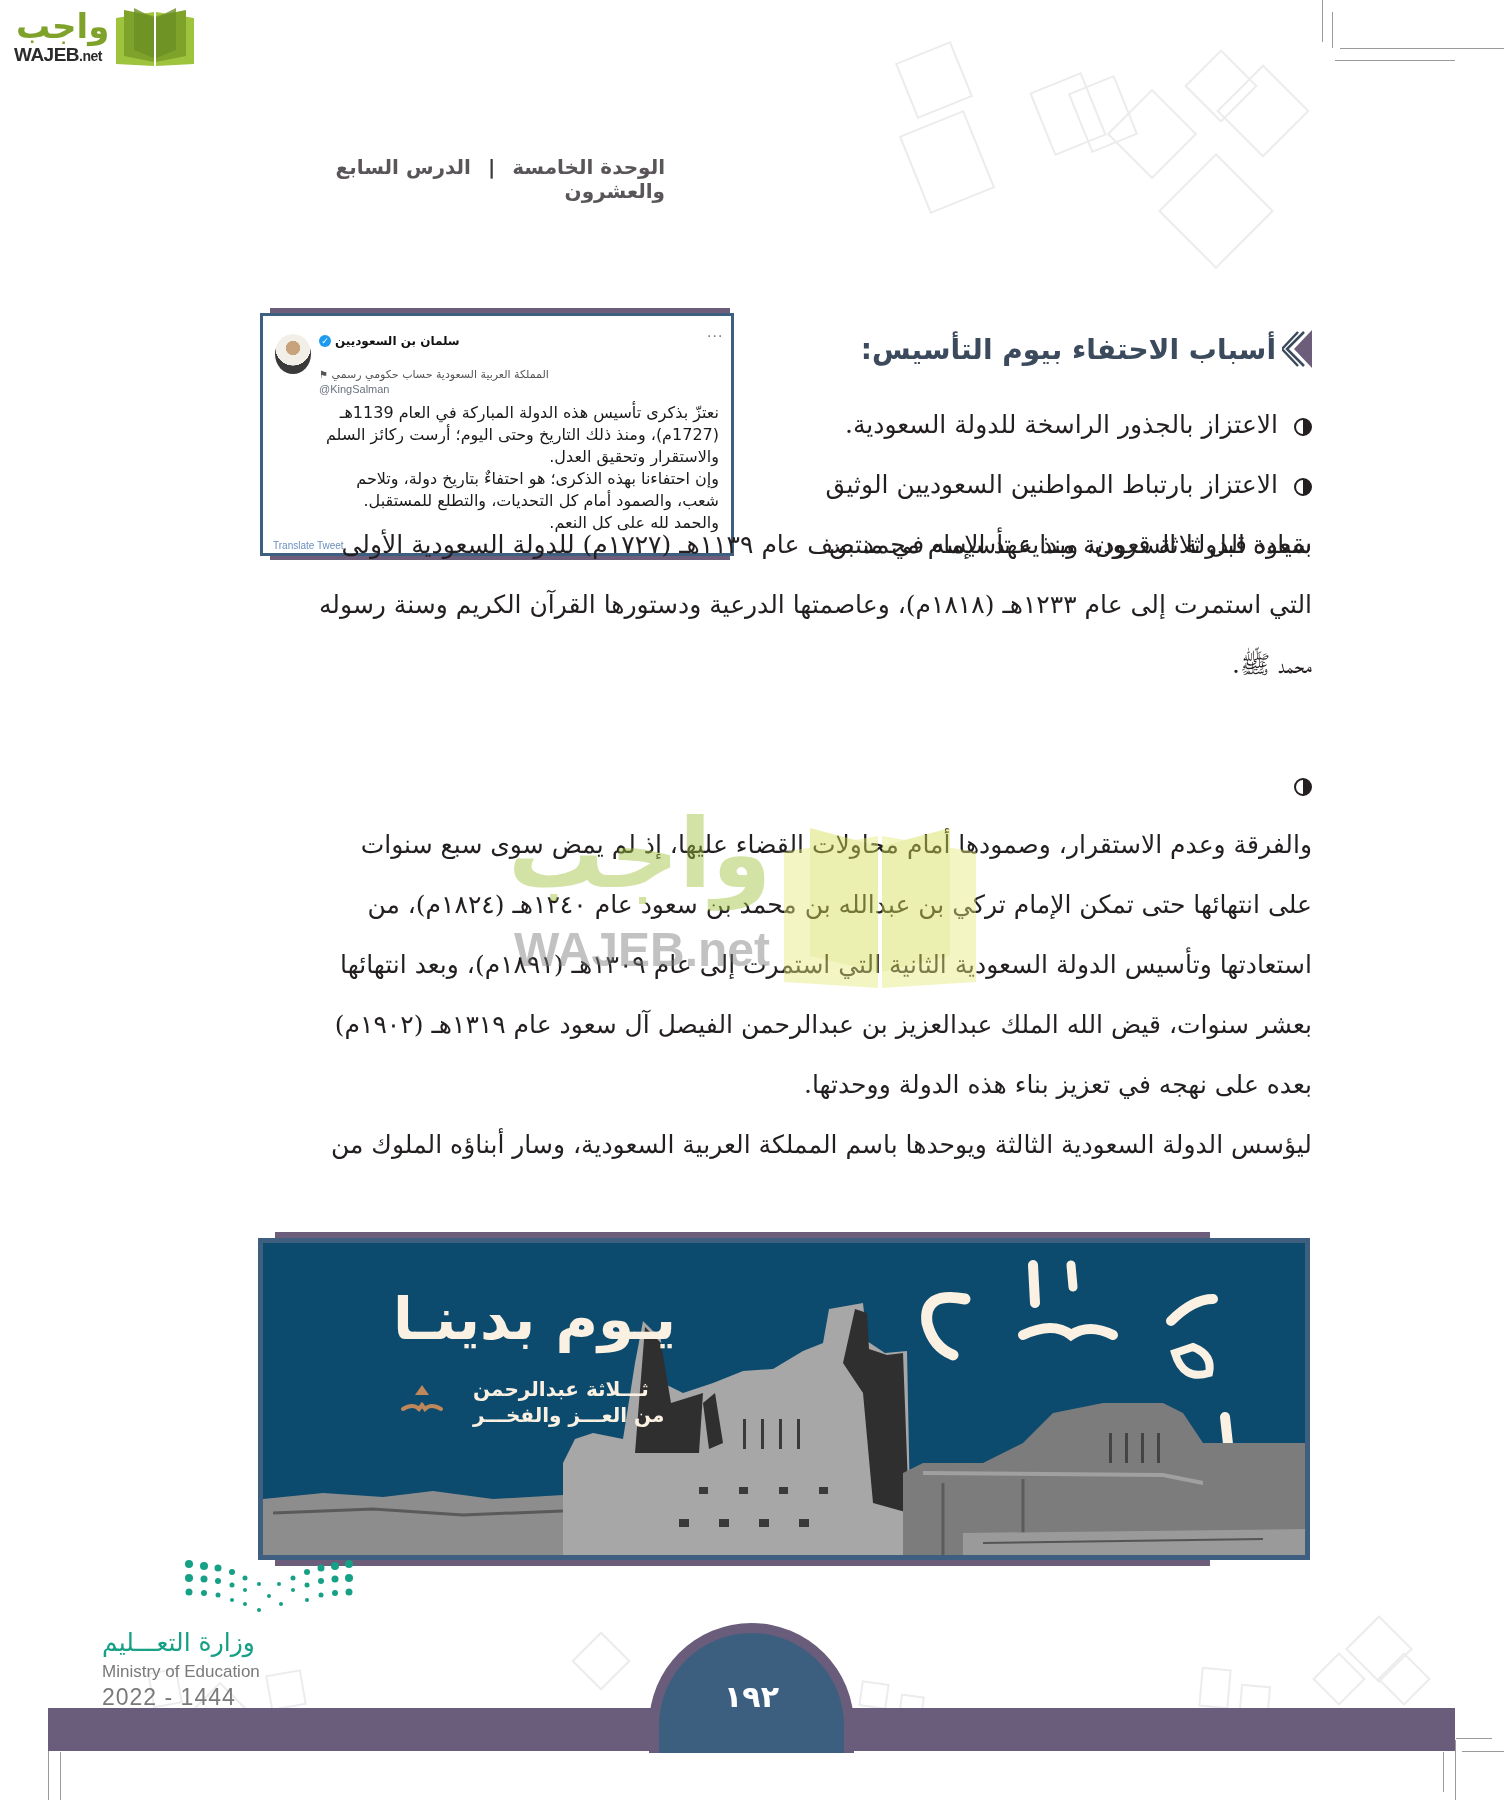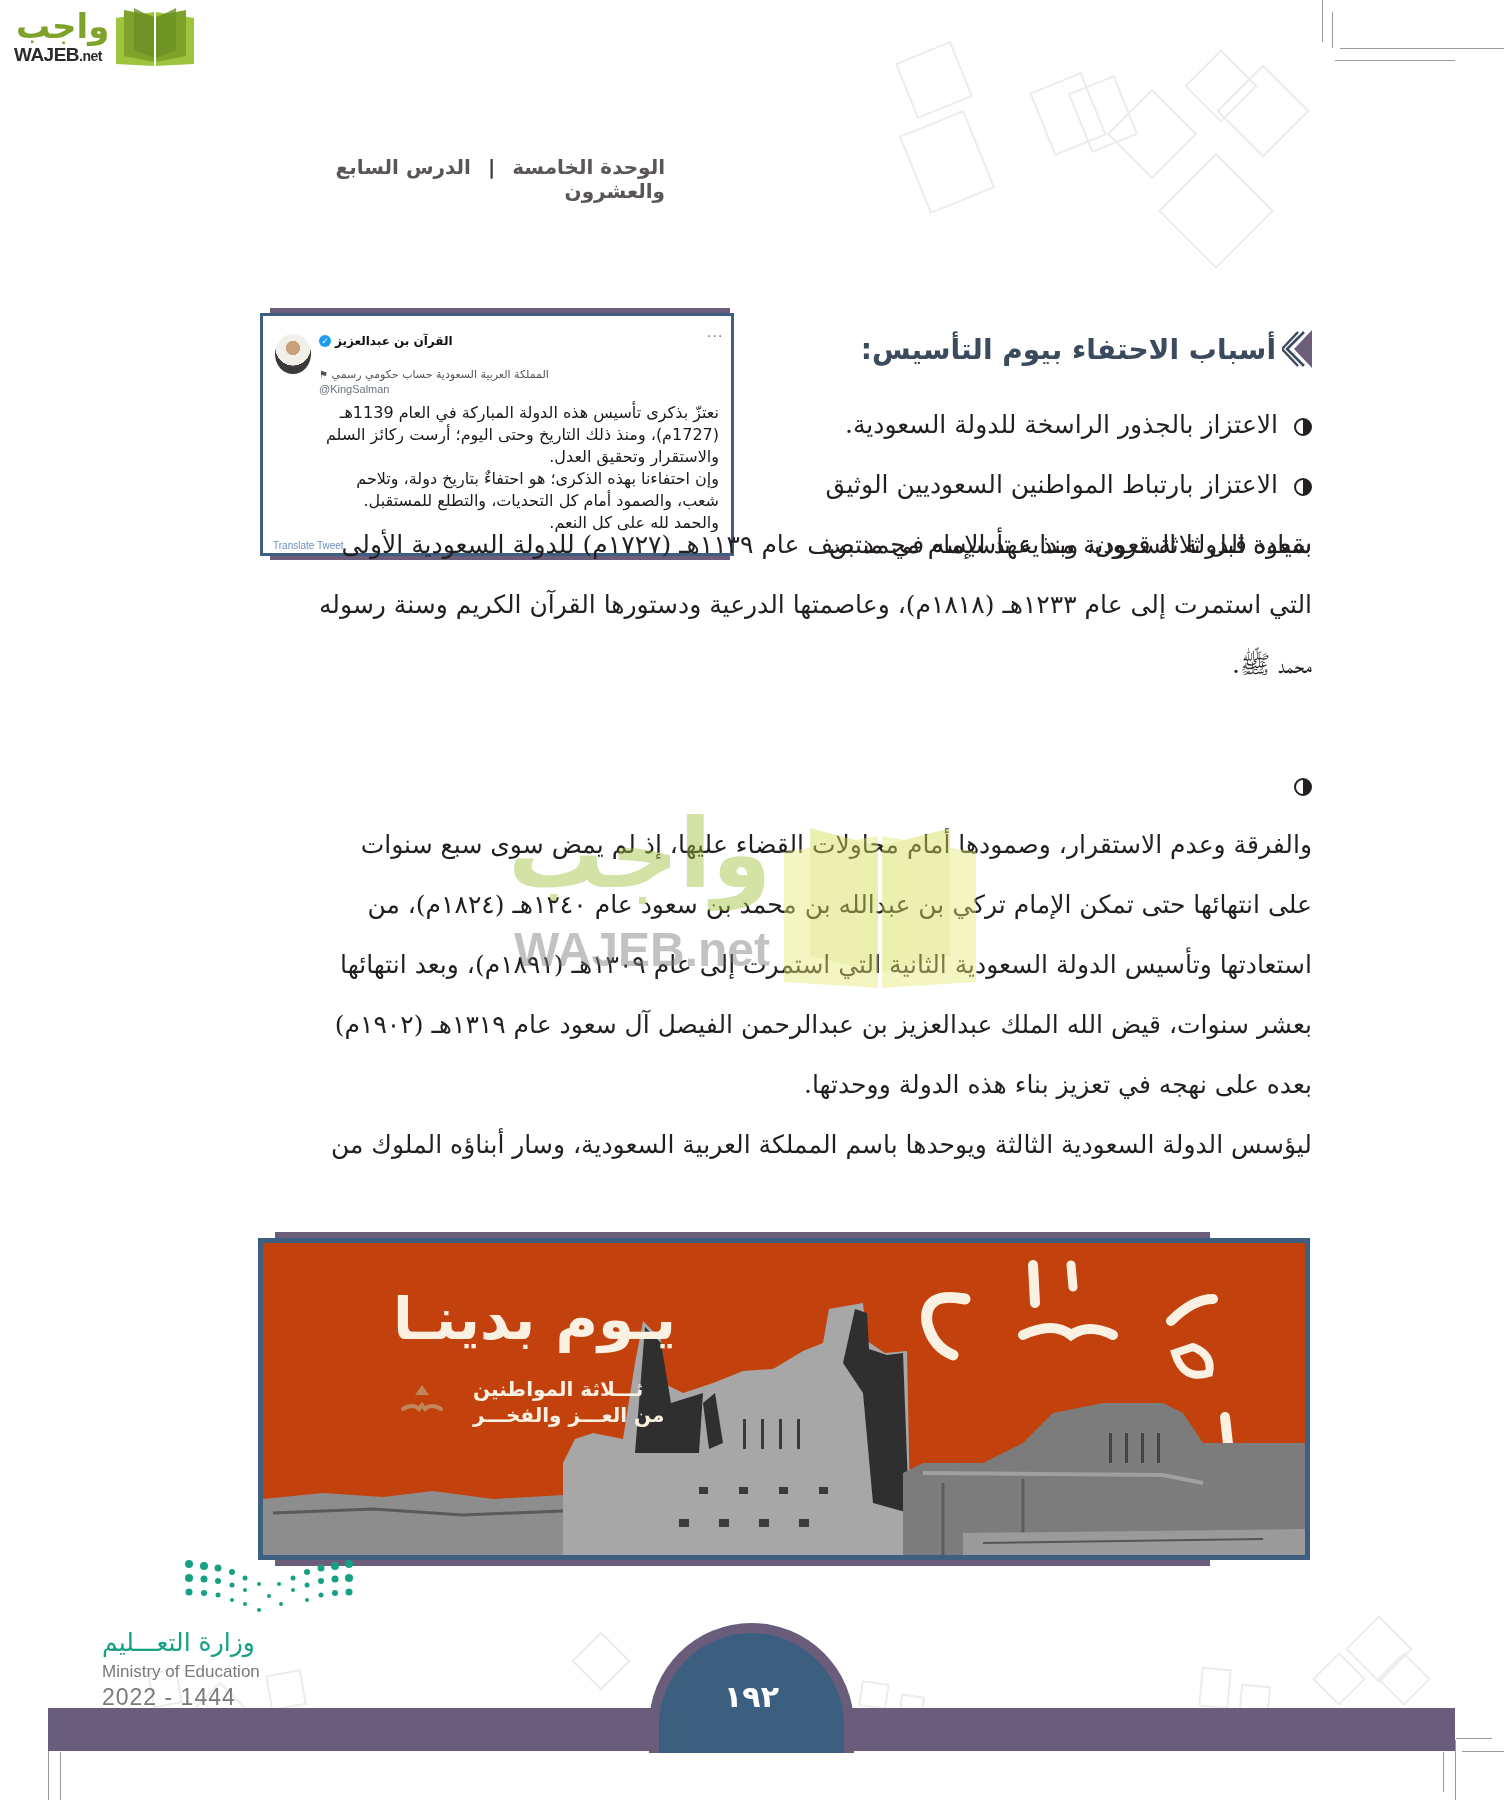--- a/index.html
+++ b/index.html
@@ -49,21 +49,21 @@
   .p2b { top: 515px; }
 
   
   .watermark { position: absolute; left: 508px; top: 810px; width: 470px; height: 180px; opacity: 0.45; pointer-events: none; }
   .watermark .wm-ar { position: absolute; left: 0; top: -12px; font-size: 96px; font-weight: bold; color: #9fbf3a; font-family: "DejaVu Sans", sans-serif; }
   .watermark .wm-en { position: absolute; left: 6px; top: 112px; font-size: 48px; font-weight: bold; color: #7a7a7a; font-family: "Liberation Sans", sans-serif; }
   .watermark .wm-book { position: absolute; left: 272px; top: 12px; width: 200px; height: 168px; }
 
   
   .banner-shadow { position: absolute; left: 275px; top: 1232px; width: 935px; height: 334px; background: #6c5e7a; }
-  .banner { position: absolute; left: 258px; top: 1238px; width: 1052px; height: 322px; background: #c2410c; border: 5px solid #3f5f80; overflow: hidden; }
+  .banner { position: absolute; left: 258px; top: 1238px; width: 1052px; height: 322px; background: #0c4a6e; border: 5px solid #3f5f80; overflow: hidden; }
   .banner .b-title { position: absolute; left: 130px; top: 42px; font-size: 58px; font-weight: bold; color: #fbf1e2; direction: rtl; font-family: "DejaVu Sans", sans-serif; }
   .banner .b-sub1 { position: absolute; left: 210px; top: 134px; font-size: 20px; font-weight: bold; color: #fbf1e2; direction: rtl; }
   .banner .b-sub2 { position: absolute; left: 210px; top: 160px; font-size: 20px; font-weight: bold; color: #fbf1e2; direction: rtl; }
   .banner .b-emblem { position: absolute; left: 136px; top: 138px; width: 46px; height: 40px; }
   .banner .b-scene { position: absolute; left: 0; top: 0; width: 1042px; height: 312px; }
 
   
   .moe-dots { position: absolute; left: 185px; top: 1560px; width: 168px; height: 56px; }
   .moe-ar { position: absolute; left: 102px; top: 1628px; font-size: 25px; color: #16a085; direction: rtl; font-family: "DejaVu Sans", sans-serif; letter-spacing: 1px; }
   .moe-en { position: absolute; left: 102px; top: 1662px; font-size: 17px; color: #7a7a7a; font-family: "Liberation Sans", sans-serif; }
@@ -130,21 +130,21 @@
   <span>الوحدة الخامسة</span>
   <span class="sep">|</span>
   <span>الدرس السابع والعشرون</span>
 </div>
 
 <div class="tweet-shadow"></div>
 <div class="tweet-card">
   <div class="tweet-avatar"></div>
   <span class="tweet-more">···</span>
   <div class="tweet-name-row">
-    <span>القرآن بن عبدالعزيز</span>
+    <span>سلمان بن السعوديين</span>
     <span class="verified">✓</span>
   </div>
   <div class="tweet-handle">@KingSalman</div>
   <div class="tweet-label">
     <span>المملكة العربية السعودية حساب حكومي رسمي</span> <span style="font-size:10px;">⚑</span>
   </div>
   <div class="tweet-body">
     <div>نعتزّ بذكرى تأسيس هذه الدولة المباركة في العام 1139هـ</div>
     <div>(1727م)، ومنذ ذلك التاريخ وحتى اليوم؛ أرست ركائز السلم</div>
     <div>والاستقرار وتحقيق العدل.</div>
@@ -240,21 +240,21 @@
     <g fill="#444">
       <rect x="846" y="190" width="3" height="30"></rect>
         <rect x="862" y="190" width="3" height="30"></rect>
         <rect x="878" y="190" width="3" height="30"></rect>
         <rect x="894" y="190" width="3" height="30"></rect>
     </g>
     <path d="M700 290 L1042 286 L1042 312 L700 312 Z" fill="#9a9a9a"></path>
     <path d="M720 300 L1000 296" stroke="#555" stroke-width="2"></path>
   </svg>
   <div class="b-title">يـوم بدينـا</div>
-  <div class="b-sub1">ثـــلاثة المواطنين</div>
+  <div class="b-sub1">ثـــلاثة عبدالرحمن</div>
   <div class="b-sub2">من العـــز والفخـــر</div>
   <svg class="b-emblem" viewBox="0 0 46 40">
     <polygon points="23,4 30,14 16,14" fill="#c0875a"></polygon>
     <path d="M4 28 Q14 22 20 28 L23 24 L26 28 Q32 22 42 28" stroke="#c0875a" stroke-width="4" fill="none" stroke-linecap="round"></path>
   </svg>
 </div>
 
 <svg class="moe-dots" viewBox="0 0 168 56">
   <g fill="#16a085">
     <circle cx="4" cy="4" r="4"></circle>

